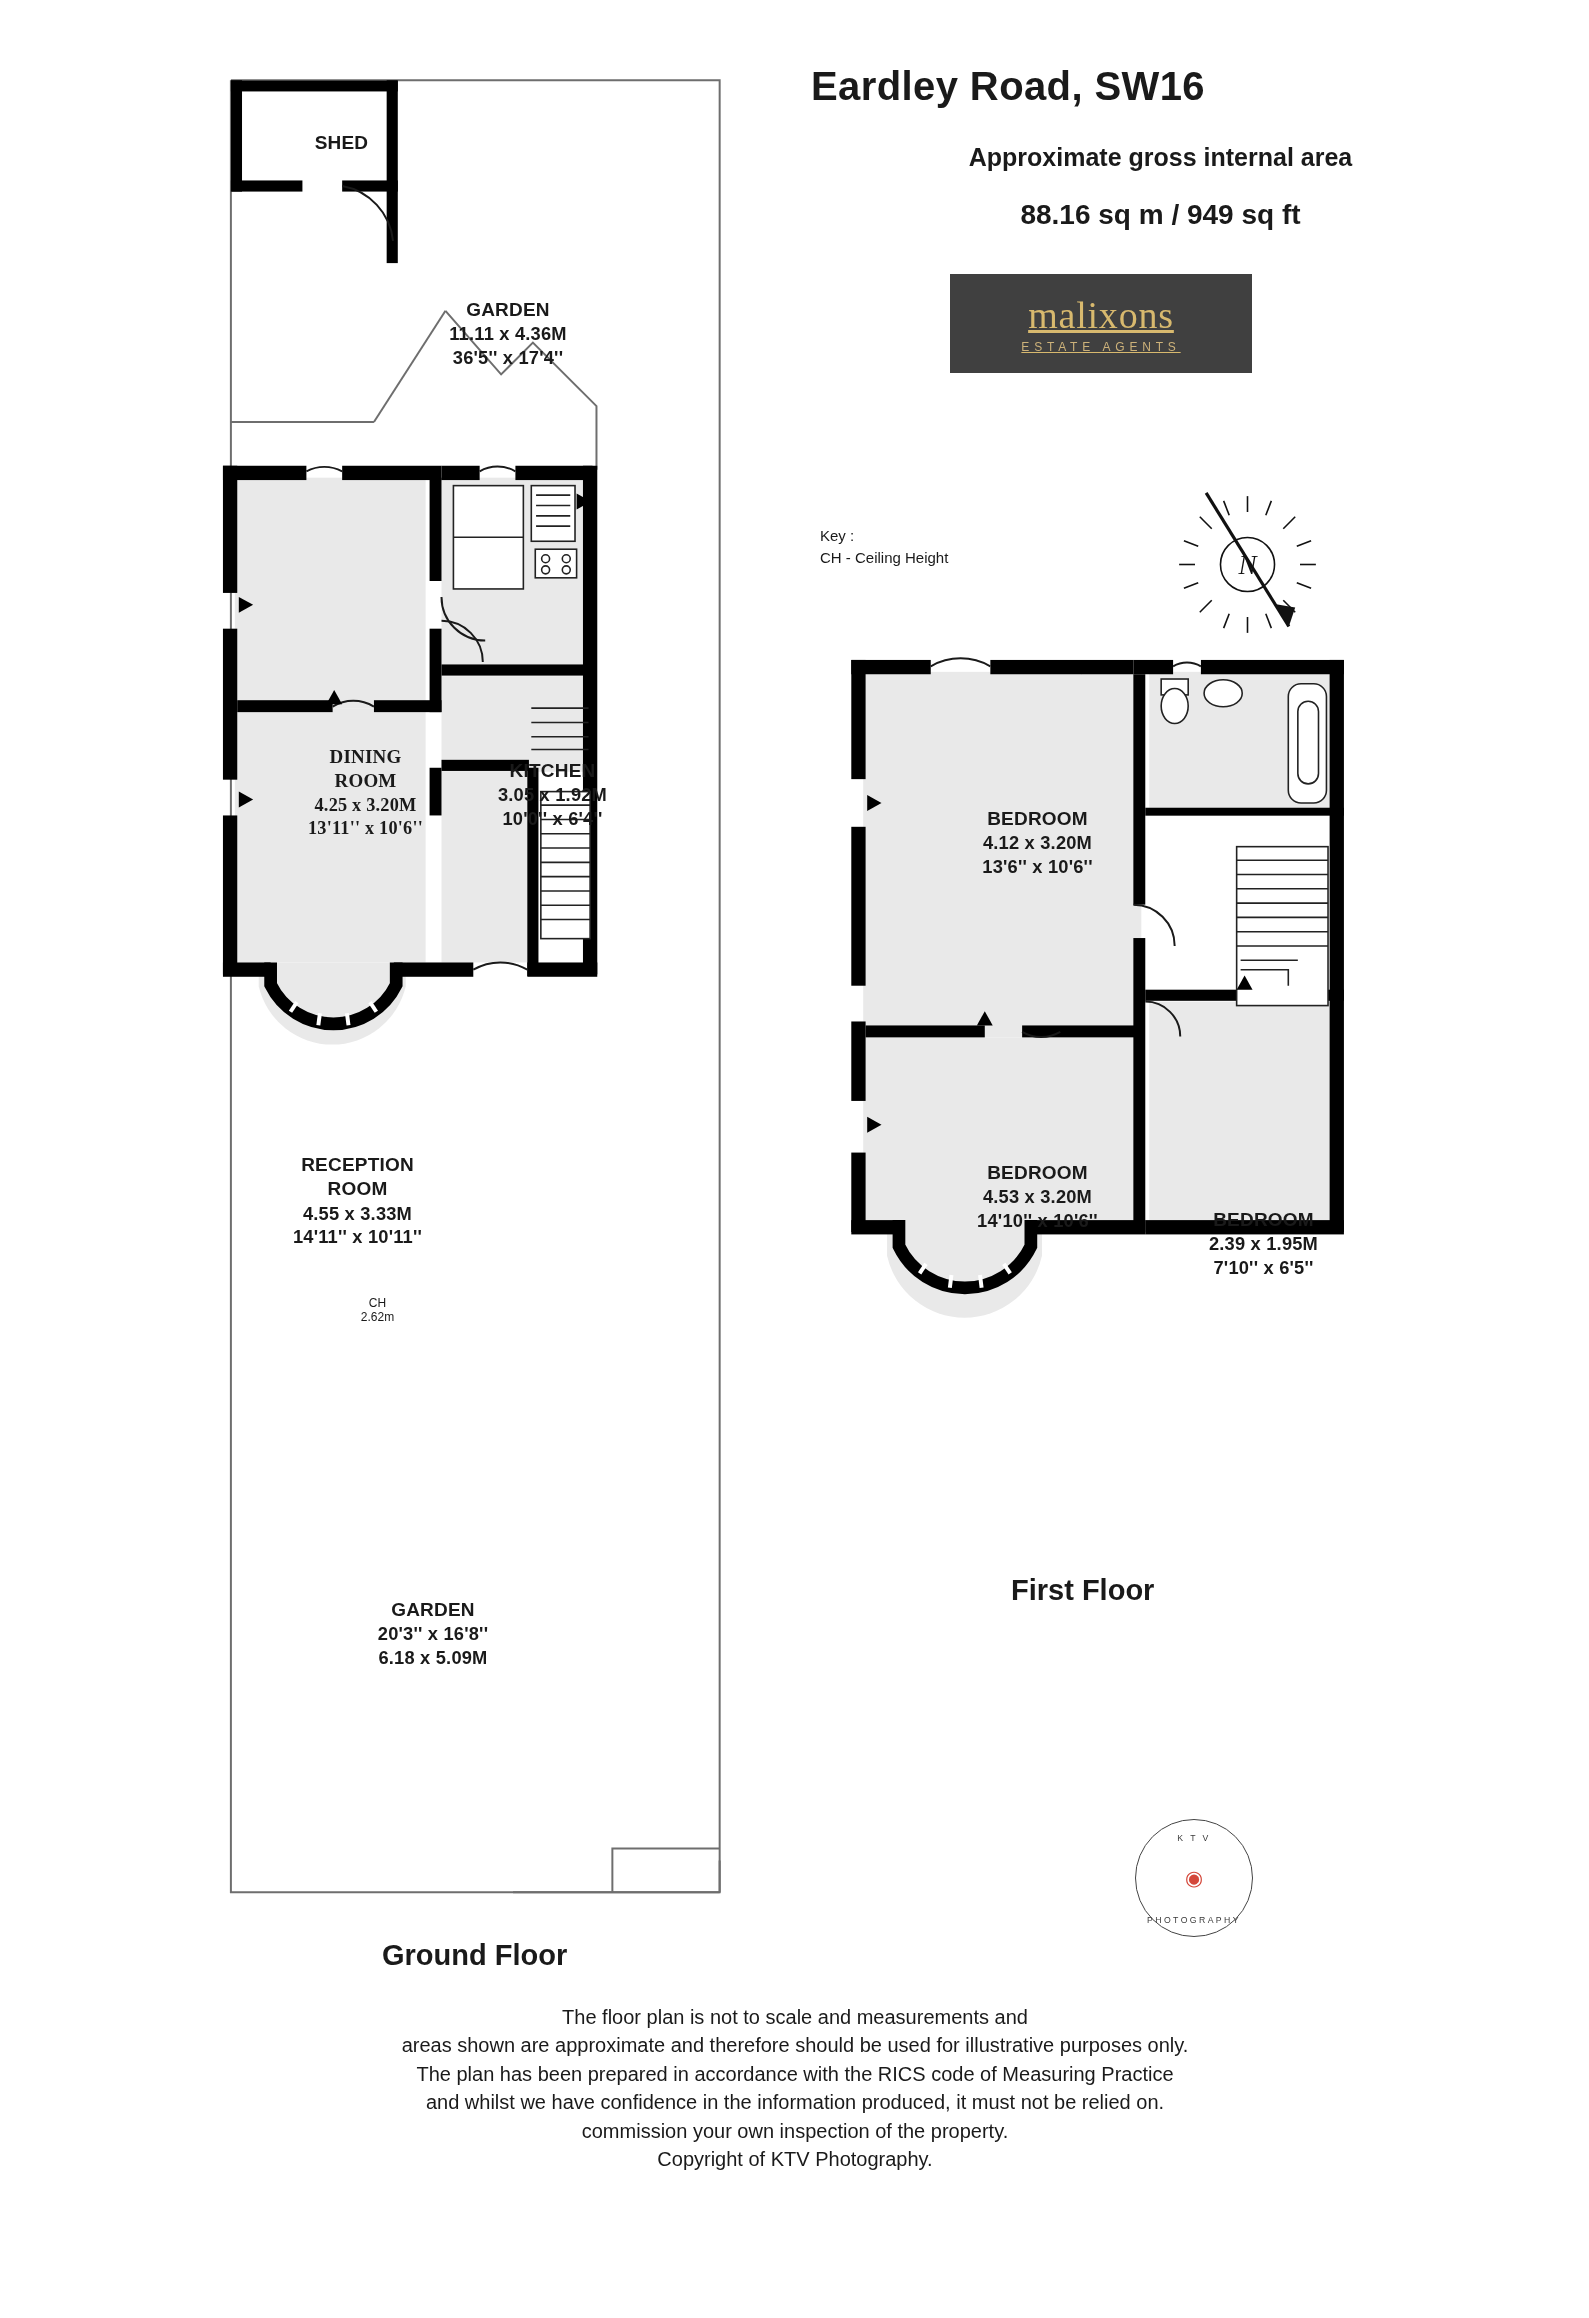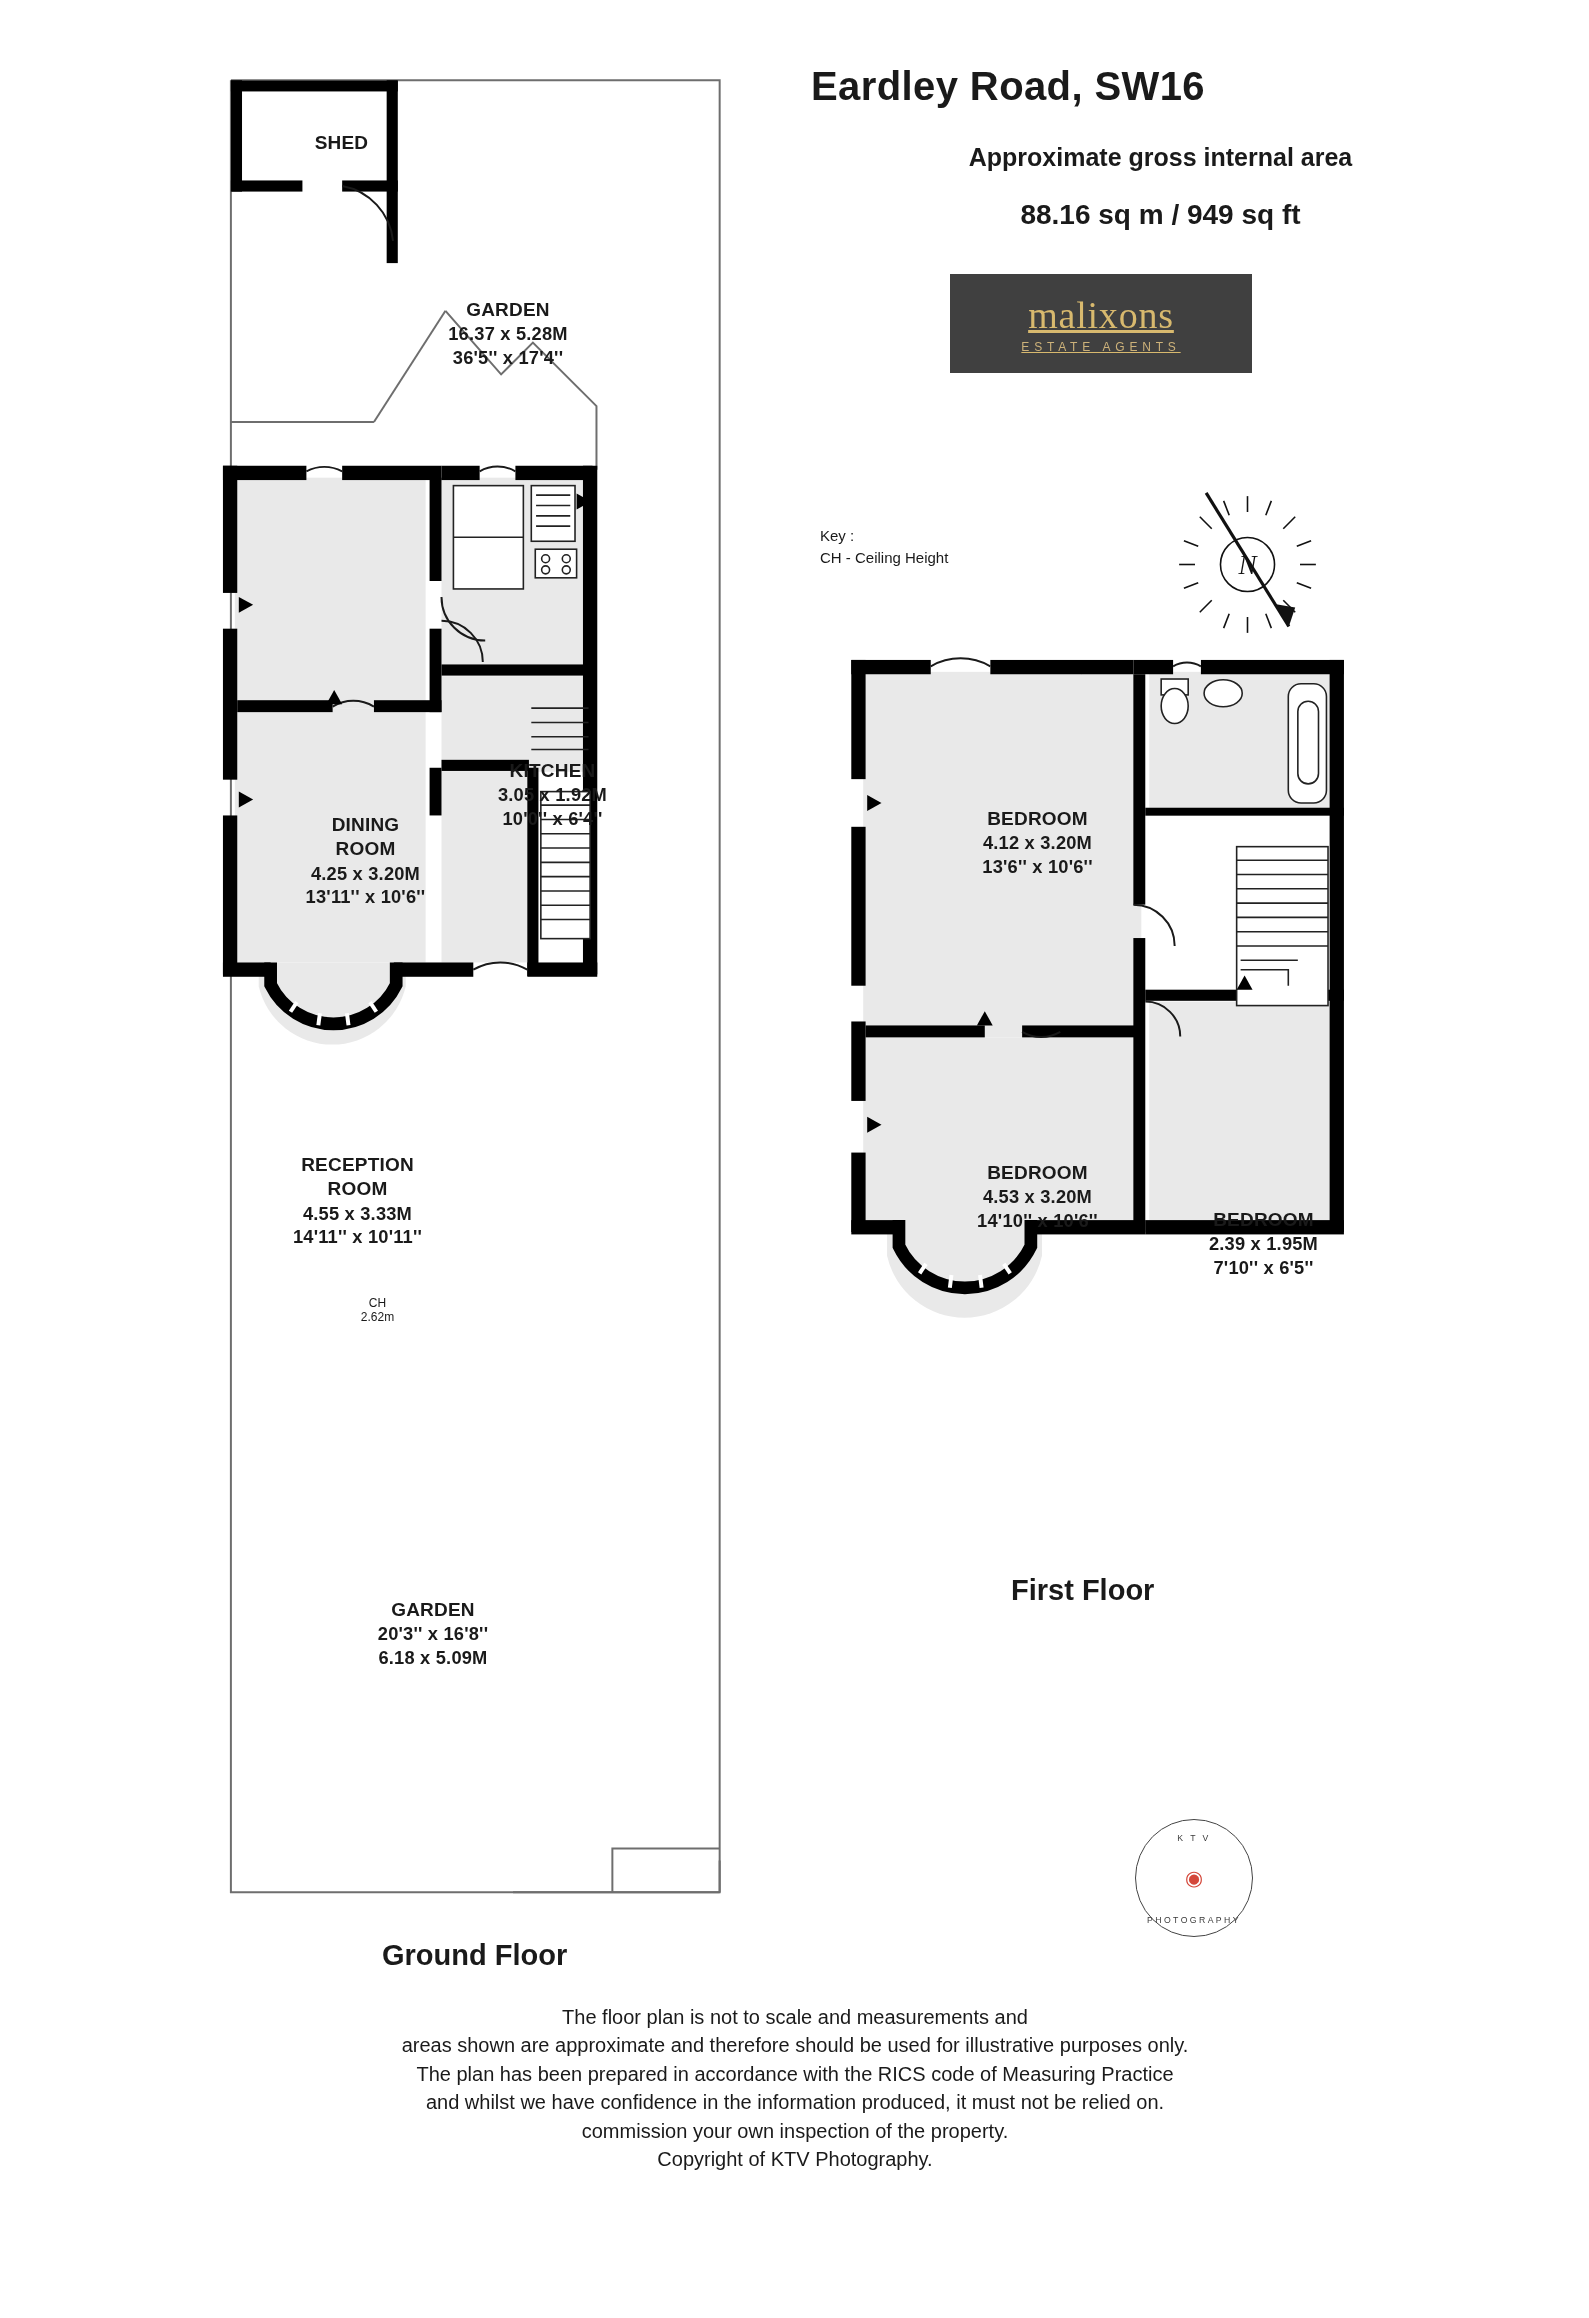--- a/index.html
+++ b/index.html
@@ -258,25 +258,25 @@
       </g>
     </g>
   </svg>
 
   <div class="room-text" style="left:262px; top:131px; width:159px;">
     <span class="nm">SHED</span>
   </div>
 
   <div class="room-text" style="left:389px; top:298px; width:238px;">
     <span class="nm">GARDEN</span>
-    <span class="dm">16.37 x 5.28M</span>
+    <span class="dm">11.11 x 4.36M</span>
     <span class="dm">36'5'' x 17'4''</span>
   </div>
 
-  <div class="room-text" style="left:262px; top:813px; width:207px;">
+  <div class="room-text" style="left:262px; top:745px; width:207px;font-family:Liberation Serif, serif;">
     <span class="nm">DINING</span>
     <span class="nm">ROOM</span>
     <span class="dm">4.25 x 3.20M</span>
     <span class="dm">13'11'' x 10'6''</span>
   </div>
 
   <div class="room-text" style="left:461px; top:759px; width:183px;">
     <span class="nm">KITCHEN</span>
     <span class="dm">3.05 x 1.92M</span>
     <span class="dm">10'0'' x 6'4''</span>

